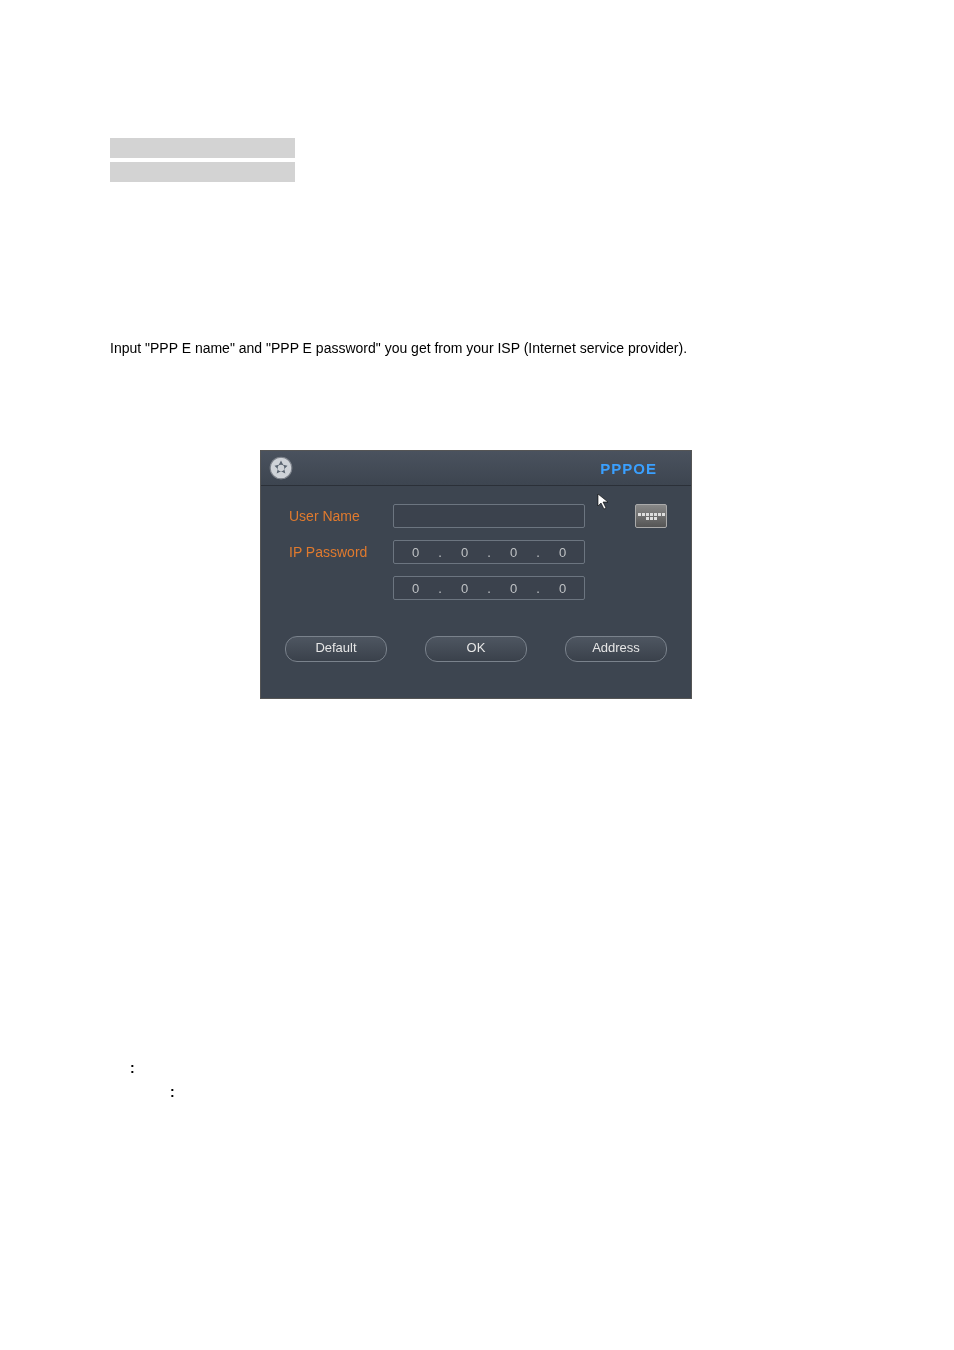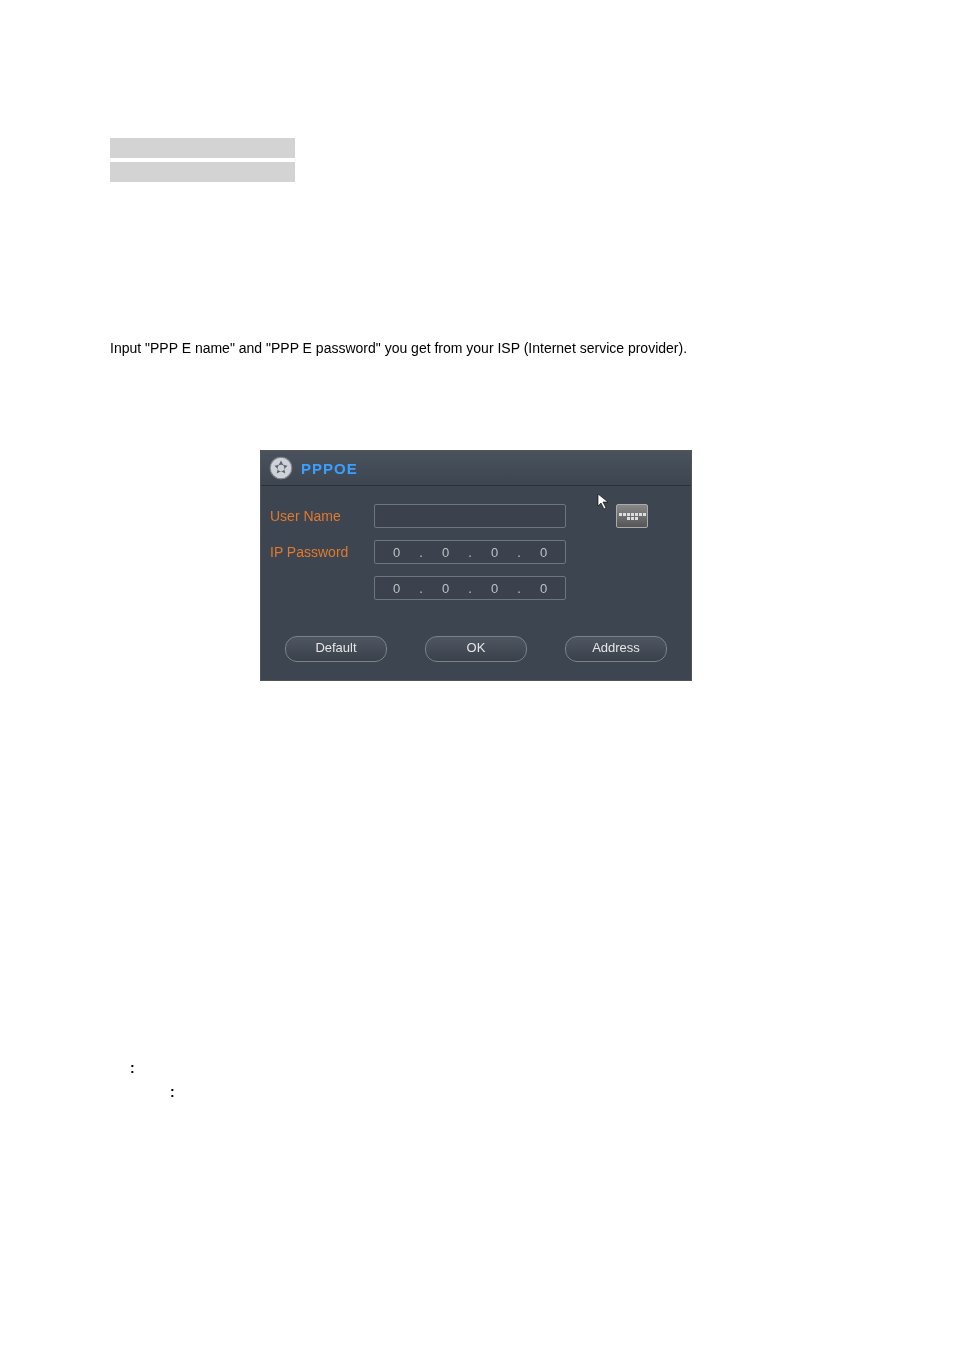--- a/index.html
+++ b/index.html
@@ -44,29 +44,29 @@
   .dialog-icon {
     width: 28px;
     height: 28px;
     margin: 0 6px;
     display: flex;
     align-items: center;
     justify-content: center;
   }
   .dialog-title {
     flex: 1;
-    text-align: left;
+    text-align: right;
     color: #3aa0ff;
     font-weight: bold;
     font-size: 15px;
     letter-spacing: 1px;
     margin-right: 34px;
   }
   .dialog-body {
-    padding: 18px 24px 10px 9px;
+    padding: 18px 24px 10px 28px;
   }
   .row {
     display: flex;
     align-items: center;
     margin-bottom: 12px;
   }
   .row-label {
     width: 104px;
     color: #e07a2e;
     font-size: 14px;
@@ -121,21 +121,21 @@
     position: absolute;
     left: 336px;
     top: 7px;
     width: 14px;
     height: 18px;
     pointer-events:none;
   }
   .dialog-buttons {
     display: flex;
     justify-content: space-between;
-    padding: 14px 24px 18px 24px;
+    padding: 14px 24px 36px 24px;
   }
   .dlg-btn {
     background: linear-gradient(#4e5661,#3a414b);
     border: 1px solid #7a828c;
     border-radius: 12px;
     color: #e6e6e6;
     height: 24px;
     width: 100px;
     font-size: 13px;
     text-align: center;

